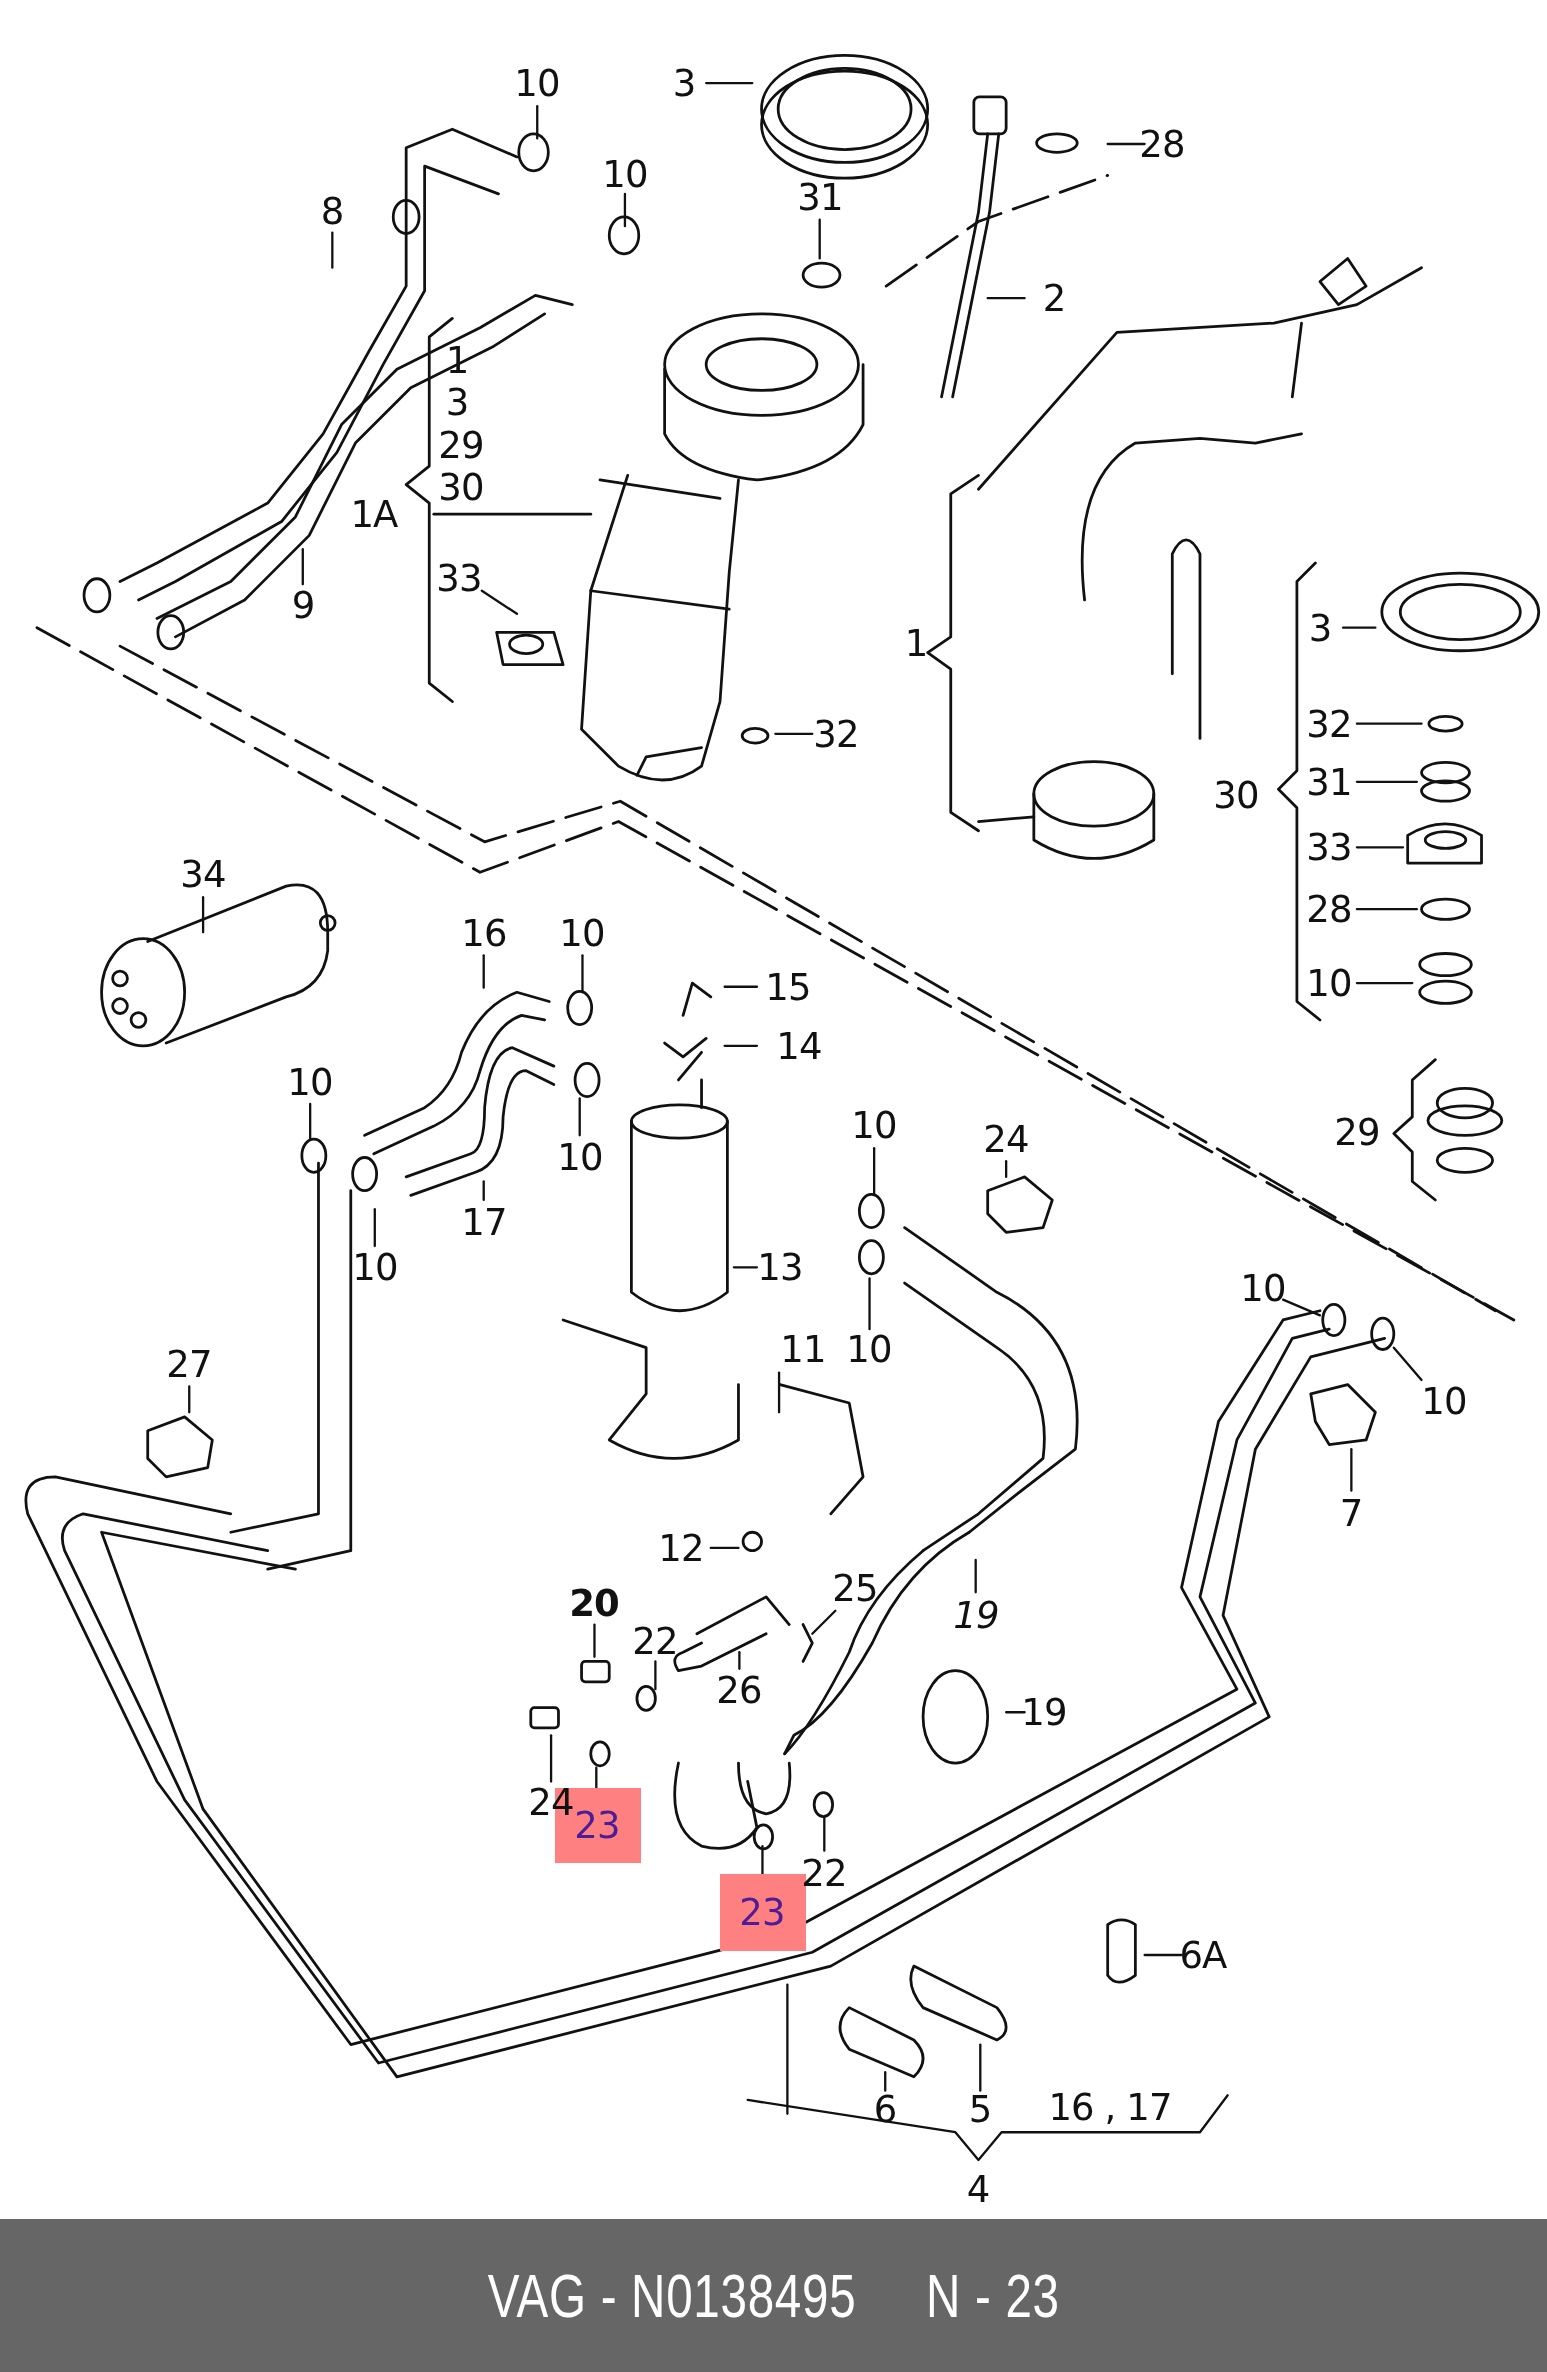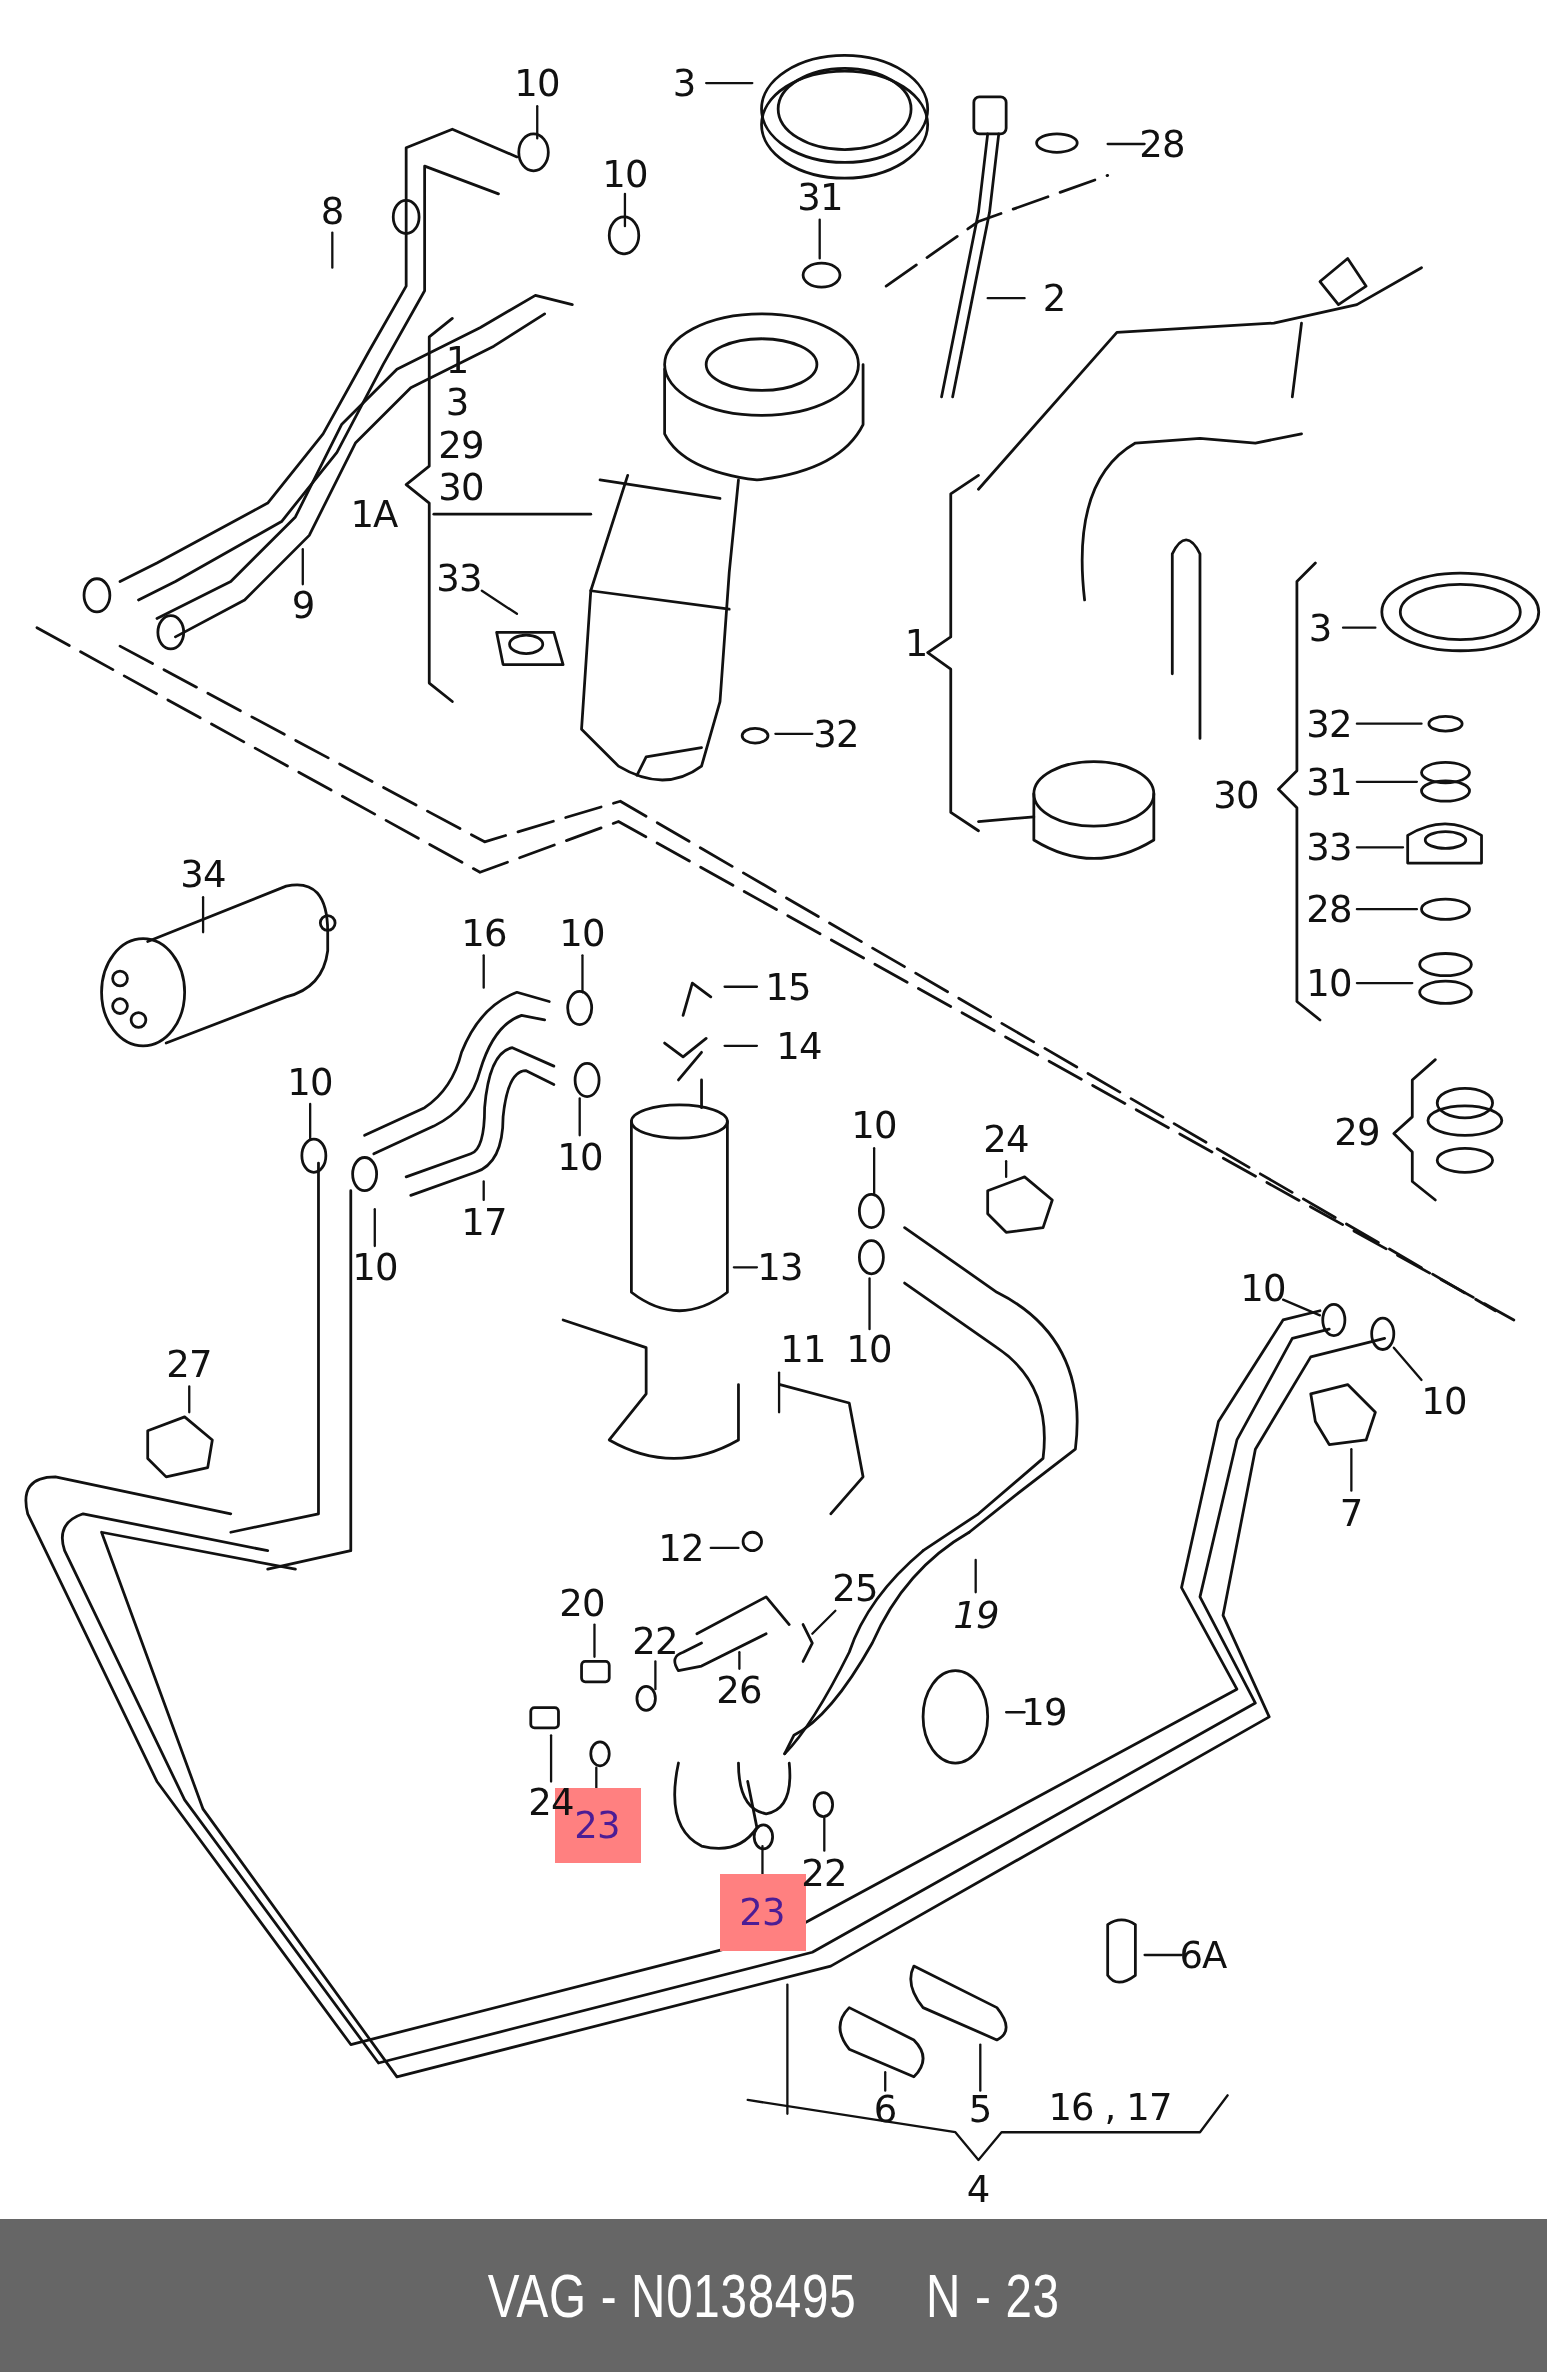--- a/index.html
+++ b/index.html
@@ -271,21 +271,21 @@
   <span class="lbl" style="left:780px;top:1267px;">13</span>
   <span class="lbl" style="left:869px;top:1349px;">10</span>
   <span class="lbl" style="left:1263px;top:1288px;">10</span>
   <span class="lbl" style="left:1444px;top:1401px;">10</span>
   <span class="lbl" style="left:189px;top:1364px;">27</span>
   <span class="lbl" style="left:803px;top:1349px;text-align:right;">11</span>
   <span class="lbl" style="left:1351px;top:1513px;">7</span>
   <span class="lbl" style="left:681px;top:1548px;">12</span>
   <span class="lbl" style="left:976px;top:1615px;font-style:italic;">19</span>
   <span class="lbl" style="left:855px;top:1588px;">25</span>
-  <span class="lbl" style="left:582px;top:1603px;">20</span>
+  <span class="lbl" style="left:594px;top:1603px;font-weight:bold;">20</span>
   <span class="lbl" style="left:655px;top:1641px;">22</span>
   <span class="lbl" style="left:739px;top:1690px;">26</span>
   <span class="lbl" style="left:1044px;top:1712px;">19</span>
   <span class="lbl" style="left:551px;top:1802px;">24</span>
   <span class="lbl hl-text" style="left:597px;top:1825px;">23</span>
   <span class="lbl" style="left:824px;top:1873px;">22</span>
   <span class="lbl hl-text" style="left:762px;top:1912px;">23</span>
   <span class="lbl" style="left:1203px;top:1955px;">6A</span>
   <span class="lbl" style="left:885px;top:2109px;">6</span>
   <span class="lbl" style="left:980px;top:2109px;">5</span>

